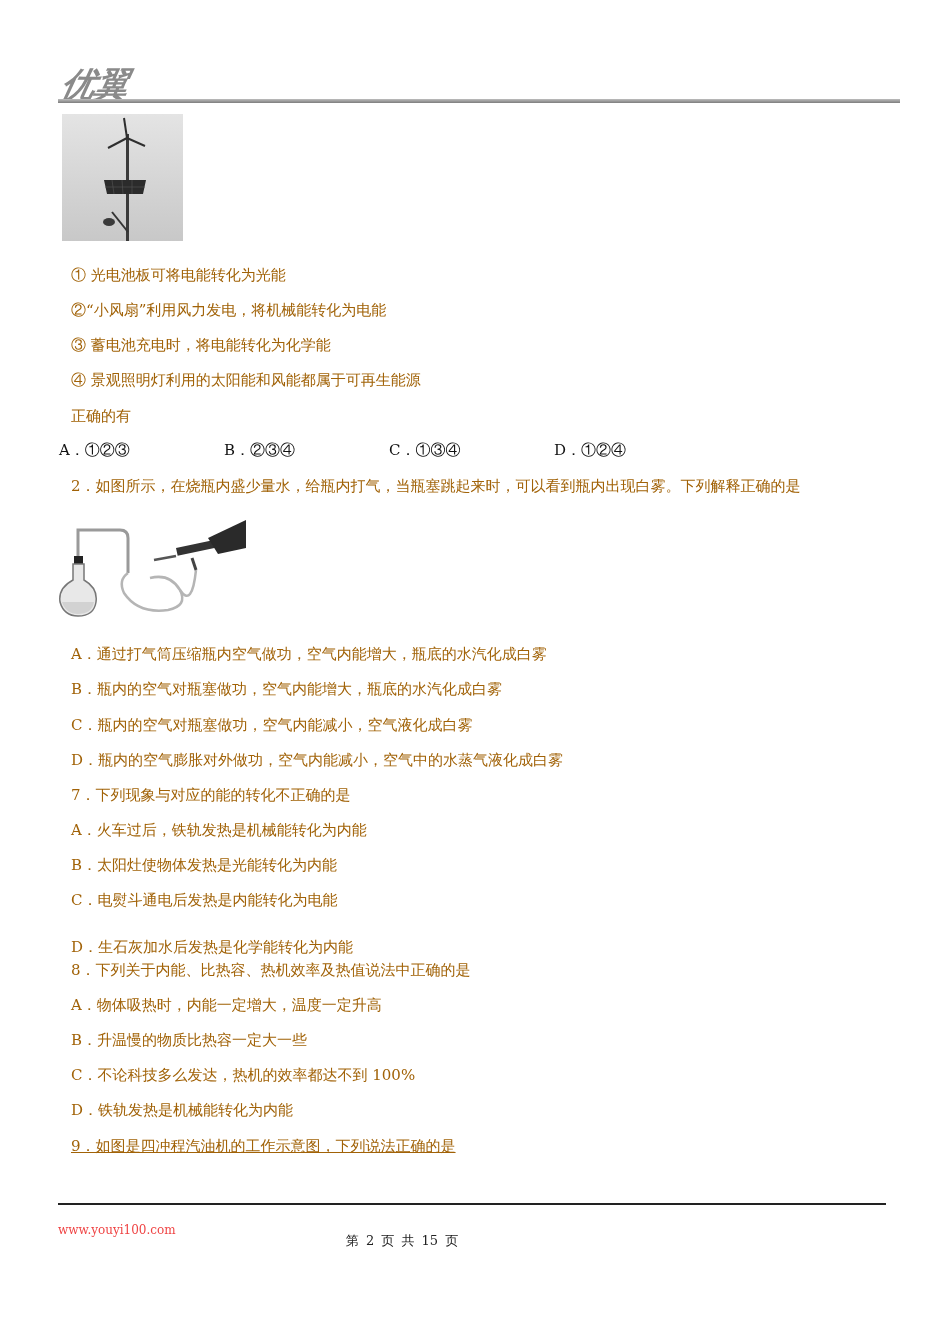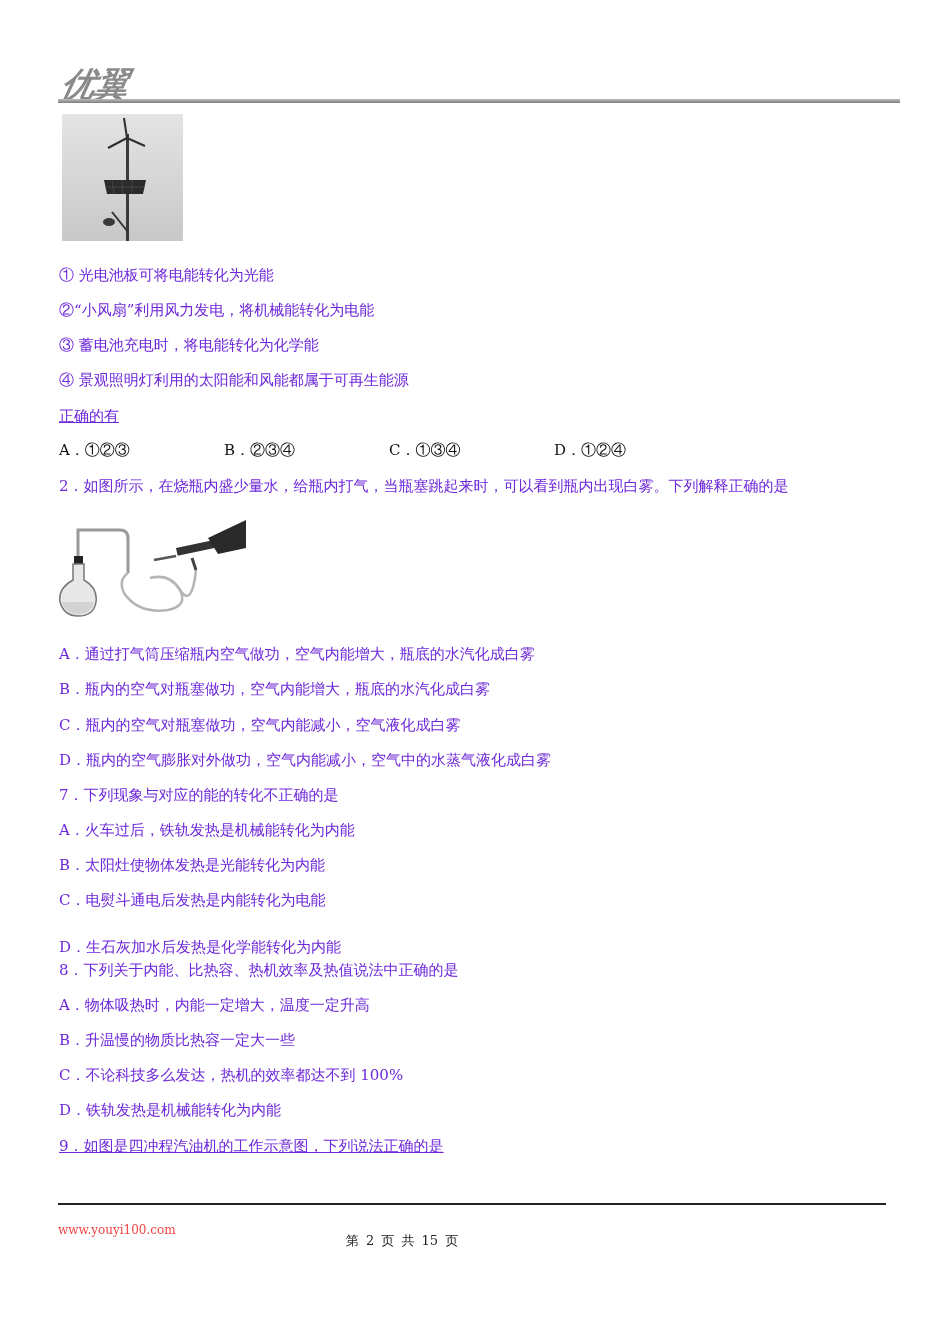--- a/index.html
+++ b/index.html
@@ -44,25 +44,25 @@
       background: linear-gradient(#bdbdbd, #7d7d7d);
     }
     .pic {
       position: absolute;
       overflow: hidden;
     }
     .pic svg { display: block; }
 
     .line {
       position: absolute;
-      left: 59px;
+      left: 71px;
       font-size: 15px;
       line-height: 20px;
       white-space: nowrap;
-      color: #6d28d9;
+      color: #a16207;
     }
     .opt-row {
       position: absolute;
       left: 59px;
       width: 800px;
       font-size: 15px;
       line-height: 20px;
       white-space: nowrap;
     }
     .opt-row span {
@@ -129,21 +129,21 @@
 
     <line x1="66" y1="118" x2="50" y2="98" stroke="#333" stroke-width="2"></line>
     <ellipse cx="47" cy="108" rx="6" ry="4" fill="#3a3a3a"></ellipse>
   </svg>
 </div>
 
 <div class="line" style="top:265px;">① 光电池板可将电能转化为光能</div>
 <div class="line" style="top:300px;">②“小风扇”利用风力发电，将机械能转化为电能</div>
 <div class="line" style="top:335px;">③ 蓄电池充电时，将电能转化为化学能</div>
 <div class="line" style="top:370px;">④ 景观照明灯利用的太阳能和风能都属于可再生能源</div>
-<div class="line" style="top:406px;text-decoration:underline;">正确的有</div>
+<div class="line" style="top:406px;">正确的有</div>
 
 <div class="opt-row" style="top:440px;">
   <span style="left:0px;">A．①②③</span>
   <span style="left:165px;">B．②③④</span>
   <span style="left:330px;">C．①③④</span>
   <span style="left:495px;">D．①②④</span>
 </div>
 
 <div class="line" style="top:476px;">2．如图所示，在烧瓶内盛少量水，给瓶内打气，当瓶塞跳起来时，可以看到瓶内出现白雾。下列解释正确的是</div>
 

